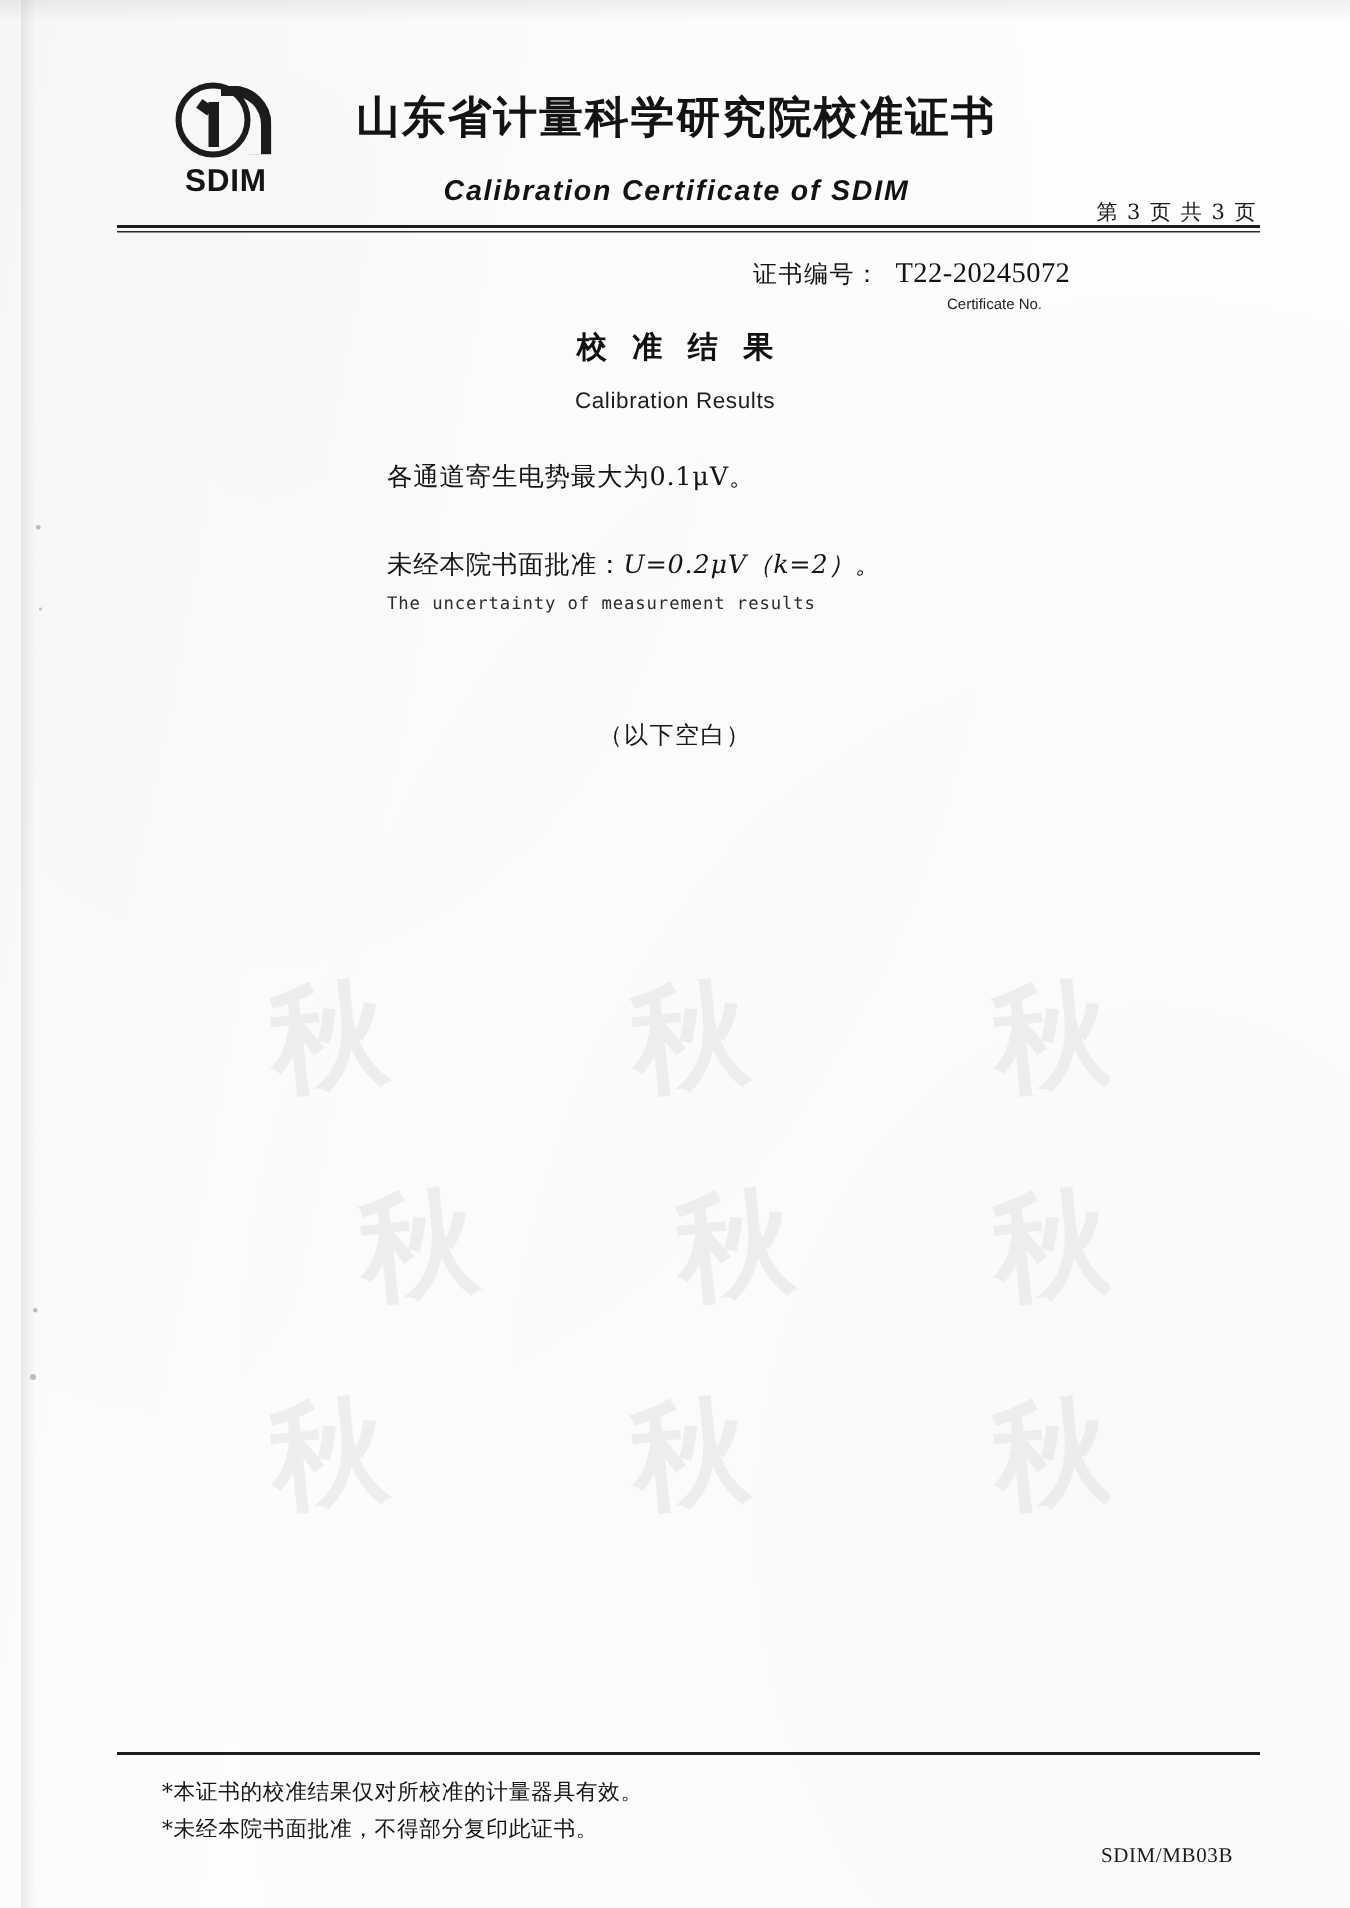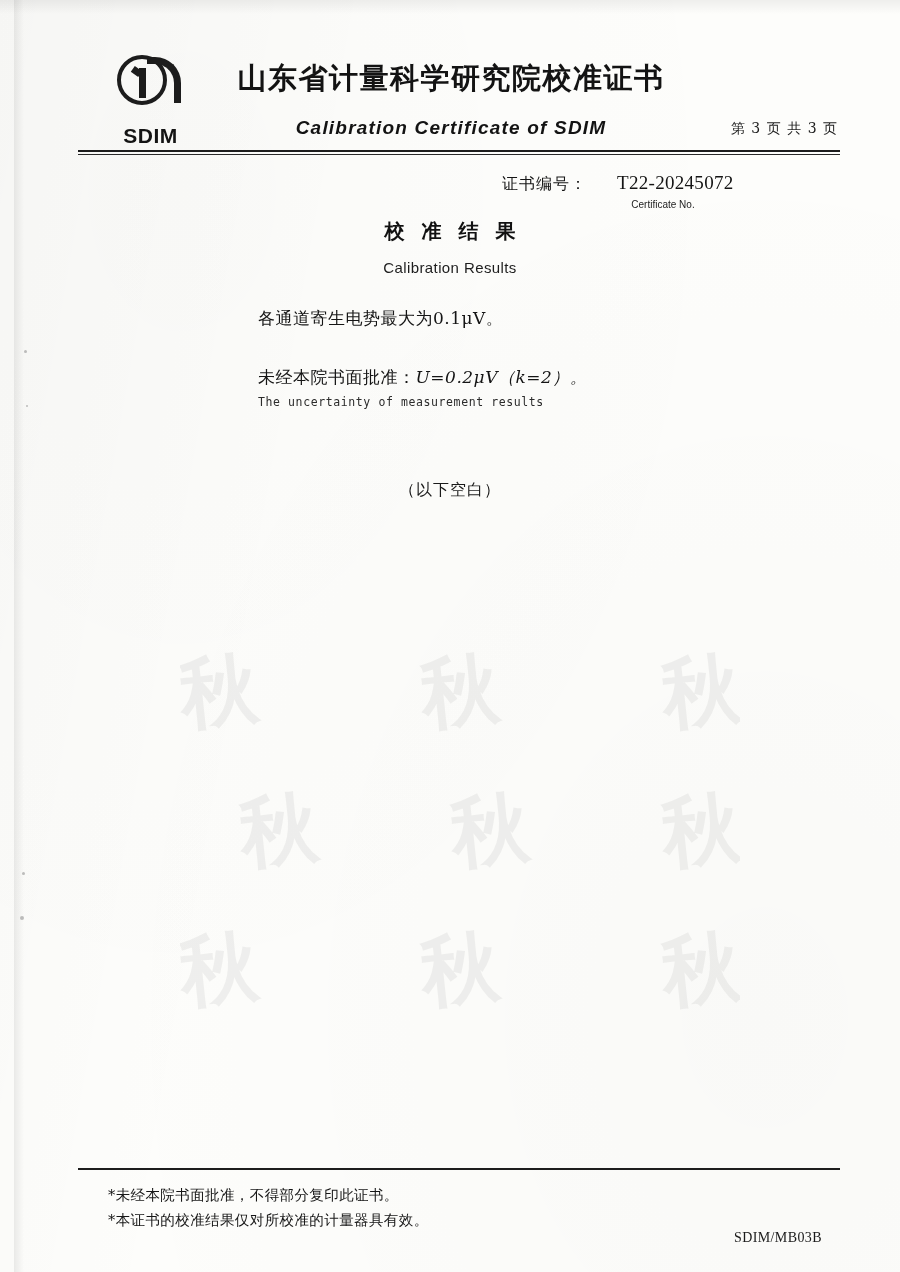--- a/index.html
+++ b/index.html
@@ -96,21 +96,21 @@
     border-top-right-radius: 26px;
     box-sizing: border-box;
   }
   .logo-text {
     font-family: "Liberation Sans", sans-serif;
     font-weight: bold;
     font-size: 21px;
     letter-spacing: 0.5px;
     text-align: center;
     color: #141414;
-    margin-top: 15px;
+    margin-top: 0;
   }
 
   .titles {
     position: absolute;
     left: 128px;
     top: 4px;
     width: 490px;
     text-align: center;
   }
   .title-cn {
@@ -128,21 +128,21 @@
     font-size: 19px;
     letter-spacing: 1.2px;
     color: #131313;
     margin-top: 18px;
     white-space: nowrap;
   }
 
   .page-count {
     position: absolute;
     right: 0px;
-    top: 65px;
+    top: 78px;
     font-family: "DejaVu Serif", serif;
     font-size: 14px;
     letter-spacing: 1px;
     color: #1b1b1b;
     white-space: nowrap;
   }
 
   .rule-double {
     position: absolute;
     left: 78px;
@@ -185,21 +185,21 @@
     font-family: "DejaVu Serif", serif;
     font-size: 16px;
     letter-spacing: 1px;
     color: #141414;
   }
   .cert-no-value {
     font-family: "Liberation Serif", serif;
     font-size: 19px;
     letter-spacing: 0.3px;
     color: #141414;
-    margin-left: 30px;
+    margin-left: 10px;
   }
   .cert-no-label-en {
     font-family: "Liberation Sans", sans-serif;
     font-size: 10px;
     color: #232323;
     margin-top: 4px;
     margin-left: 2px;
     text-align: center;
   }
 
@@ -423,19 +423,19 @@
     <div class="wm-row">
       <span class="wm-ch">秋</span>
       <span class="wm-ch">秋</span>
       <span class="wm-ch">秋</span>
     </div>
   </div>
 
   <div class="footer-rule"></div>
 
   <div class="footer-notes">
+    <div class="footer-note">*本证书的校准结果仅对所校准的计量器具有效。</div>
     <div class="footer-note">*未经本院书面批准，不得部分复印此证书。</div>
-    <div class="footer-note">*本证书的校准结果仅对所校准的计量器具有效。</div>
   </div>
 
   <div class="footer-code">SDIM/MB03B</div>
 
 </div>
 
 </body></html>

